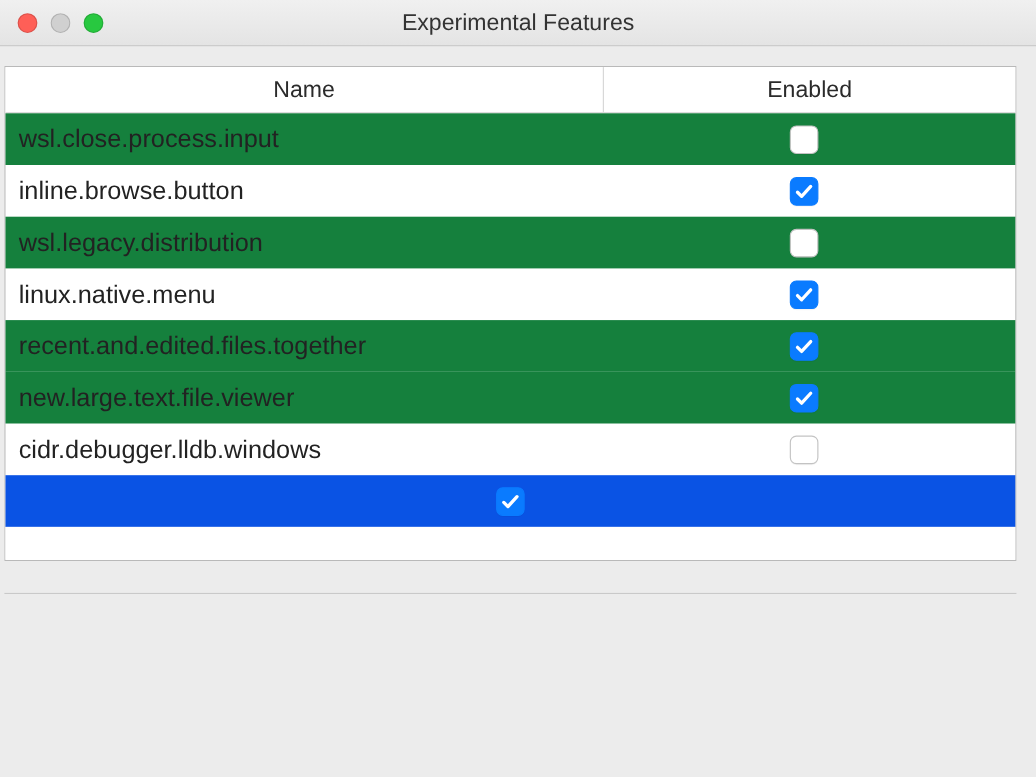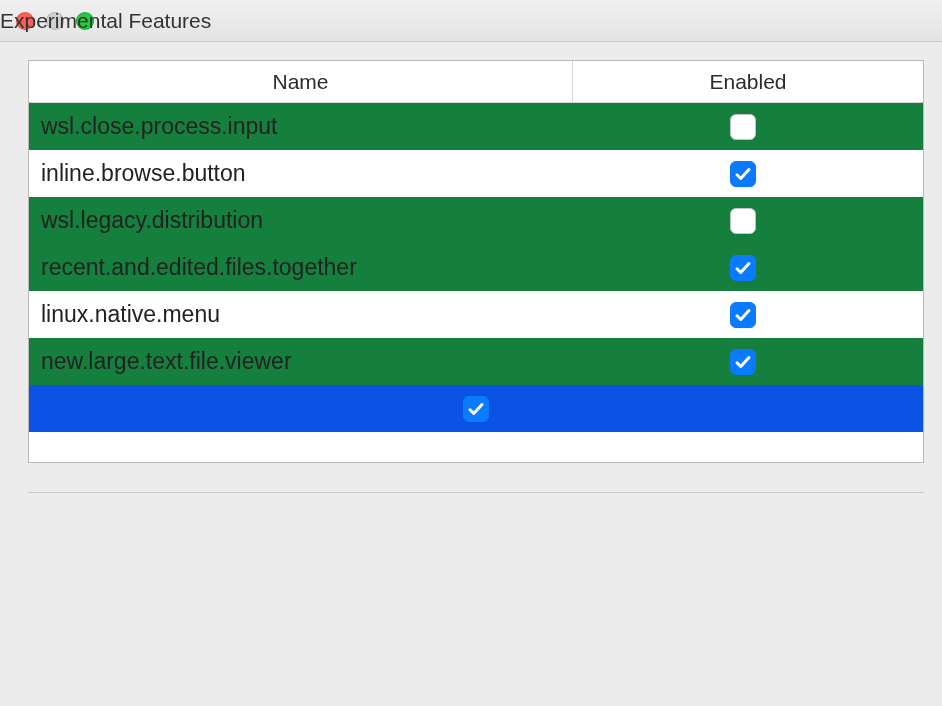--- a/index.html
+++ b/index.html
@@ -28,28 +28,29 @@
   .light {
     width: 18px; height: 18px; border-radius: 50%;
     box-shadow: inset 0 0 0 1px rgba(0,0,0,0.15);
   }
   .light.red { background: #ff5f57; }
   .light.gray { background: #d0d0d0; }
   .light.green { background: #28c840; }
   .title {
     position: absolute;
     left: 0; right: 0;
+    text-align: center;
     font-size: 21px;
     color: #333;
     pointer-events: none;
   }
 
   
   .content {
-    padding: 18px 18px 0 28px;
+    padding: 18px 18px 0 4px;
   }
 
   .table-wrap {
     background: #fff;
     border: 1px solid #b9b9b9;
   }
 
   .thead {
     display: flex;
     height: 42px;
@@ -154,48 +155,54 @@
               </svg>
             </div>
           </div>
         </div>
         <div class="row alt">
           <div class="name-cell">wsl.legacy.distribution</div>
           <div class="enabled-cell">
             <div class="chk off"></div>
           </div>
         </div>
-        <div class="row alt">
-          <div class="name-cell">recent.and.edited.files.together</div>
-          <div class="enabled-cell">
-            <div class="chk on">
-              <svg viewBox="0 0 24 24" fill="none" stroke="#fff" stroke-width="4" stroke-linecap="round" stroke-linejoin="round">
-                <polyline points="4 13 9 18 20 6"></polyline>
-              </svg>
-            </div>
-          </div>
-        </div>
         <div class="row">
           <div class="name-cell">linux.native.menu</div>
           <div class="enabled-cell">
             <div class="chk on">
               <svg viewBox="0 0 24 24" fill="none" stroke="#fff" stroke-width="4" stroke-linecap="round" stroke-linejoin="round">
                 <polyline points="4 13 9 18 20 6"></polyline>
               </svg>
             </div>
           </div>
         </div>
         <div class="row alt">
+          <div class="name-cell">recent.and.edited.files.together</div>
+          <div class="enabled-cell">
+            <div class="chk on">
+              <svg viewBox="0 0 24 24" fill="none" stroke="#fff" stroke-width="4" stroke-linecap="round" stroke-linejoin="round">
+                <polyline points="4 13 9 18 20 6"></polyline>
+              </svg>
+            </div>
+          </div>
+        </div>
+        <div class="row alt">
           <div class="name-cell">new.large.text.file.viewer</div>
           <div class="enabled-cell">
             <div class="chk on">
               <svg viewBox="0 0 24 24" fill="none" stroke="#fff" stroke-width="4" stroke-linecap="round" stroke-linejoin="round">
                 <polyline points="4 13 9 18 20 6"></polyline>
               </svg>
             </div>
+          </div>
+        </div>
+        <div class="row">
+          <div class="name-cell">cidr.debugger.lldb.windows</div>
+          <div class="enabled-cell">
+            <div class="chk off"></div>
           </div>
         </div>
         <div class="row selected">
           <div class="enabled-cell">
             <div class="chk on">
               <svg viewBox="0 0 24 24" fill="none" stroke="#fff" stroke-width="4" stroke-linecap="round" stroke-linejoin="round">
                 <polyline points="4 13 9 18 20 6"></polyline>
               </svg>
             </div>
           </div>

